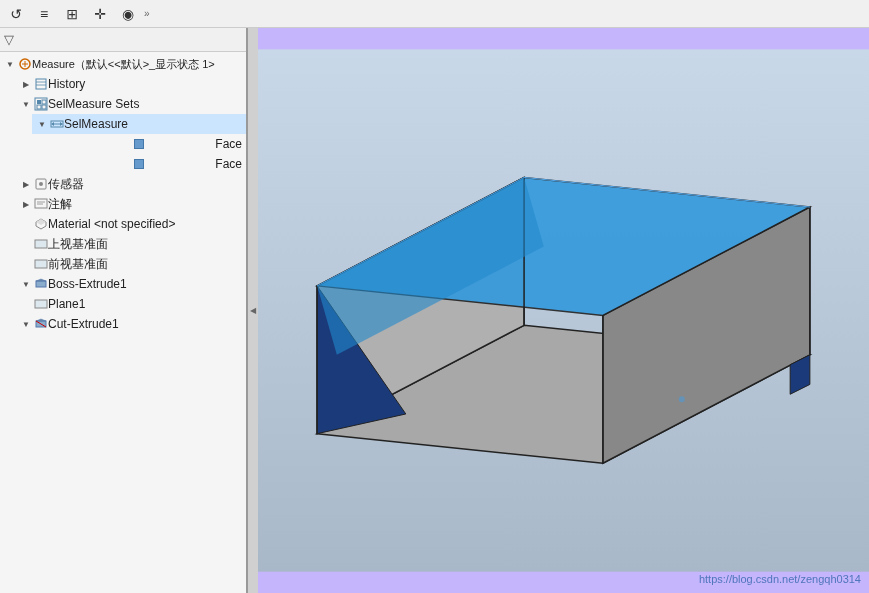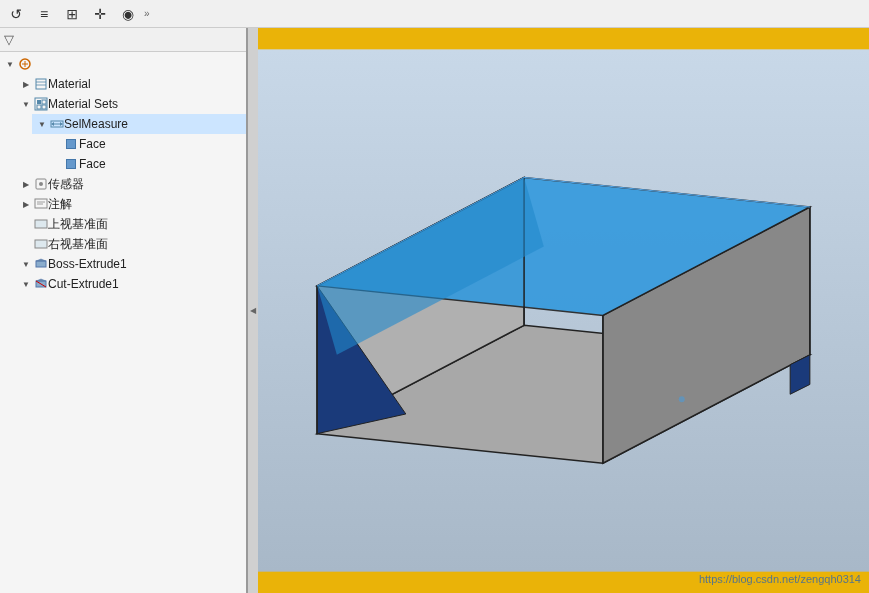--- a/index.html
+++ b/index.html
@@ -73,32 +73,32 @@
     .expand-arrow {
       width: 12px; height: 12px;
       display: inline-flex; align-items: center; justify-content: center;
       margin-right: 2px;
       flex-shrink: 0;
       font-size: 8px;
       color: #555;
     }
     .indent-1 { margin-left: 16px; }
     .indent-2 { margin-left: 32px; }
-    .indent-3 { margin-left: 48px; }
+    .indent-3 { margin-left: 48px; justify-content: space-between; }
 
     .tree-label { font-size: 12px; color: #222; }
 
     
     .tree-item.sel-measure { background: #cce5ff; }
 
     
     .viewport {
       flex: 1;
       position: relative;
-      background: #eab308;
+      background: #c4b5fd;
       overflow: hidden;
     }
 
     
     .viewport svg {
       width: 100%;
       height: 100%;
     }
 
     
@@ -158,42 +158,43 @@
     <div class="tree-area">
 
       <div class="tree-item">
         <span class="expand-arrow">▼</span>
 
         <svg class="small-svg" viewBox="0 0 14 14">
           <circle cx="7" cy="7" r="5" fill="none" stroke="#cc6600" stroke-width="1.5"></circle>
           <line x1="4" y1="7" x2="10" y2="7" stroke="#cc6600" stroke-width="1"></line>
           <line x1="7" y1="4" x2="7" y2="10" stroke="#cc6600" stroke-width="1"></line>
         </svg>
+        <span class="tree-label" style="font-size:11px;">Measure（默认&lt;&lt;默认&gt;_显示状态 1&gt;</span>
       </div>
 
       <div class="tree-item indent-1">
         <span class="expand-arrow">▶</span>
         <svg class="small-svg" viewBox="0 0 14 14">
           <rect x="2" y="2" width="10" height="10" fill="none" stroke="#5588aa" stroke-width="1"></rect>
           <line x1="2" y1="5" x2="12" y2="5" stroke="#5588aa" stroke-width="0.8"></line>
           <line x1="2" y1="8" x2="12" y2="8" stroke="#5588aa" stroke-width="0.8"></line>
         </svg>
-        <span class="tree-label">Material</span>
+        <span class="tree-label">History</span>
       </div>
 
       <div class="tree-item indent-1">
         <span class="expand-arrow">▼</span>
         <svg class="small-svg" viewBox="0 0 14 14">
           <rect x="1" y="1" width="12" height="12" fill="none" stroke="#5588aa" stroke-width="1"></rect>
           <rect x="3" y="3" width="4" height="4" fill="#5588aa"></rect>
           <rect x="8" y="3" width="4" height="4" fill="none" stroke="#5588aa"></rect>
           <rect x="3" y="8" width="4" height="4" fill="none" stroke="#5588aa"></rect>
           <rect x="8" y="8" width="4" height="4" fill="none" stroke="#5588aa"></rect>
         </svg>
-        <span class="tree-label">Material Sets</span>
+        <span class="tree-label">SelMeasure Sets</span>
       </div>
 
       <div class="tree-item indent-2 sel-measure">
         <span class="expand-arrow">▼</span>
         <svg class="small-svg" viewBox="0 0 14 14">
           <rect x="1" y="4" width="12" height="6" fill="none" stroke="#5588aa" stroke-width="1"></rect>
           <line x1="4" y1="7" x2="10" y2="7" stroke="#5588aa" stroke-width="1"></line>
           <polygon points="1,7 4,5 4,9" fill="#5588aa"></polygon>
           <polygon points="13,7 10,5 10,9" fill="#5588aa"></polygon>
         </svg>
@@ -224,51 +225,66 @@
       <div class="tree-item indent-1">
         <span class="expand-arrow">▶</span>
         <svg class="small-svg" viewBox="0 0 14 14">
           <rect x="1" y="2" width="12" height="9" fill="none" stroke="#888" stroke-width="1"></rect>
           <line x1="3" y1="5" x2="11" y2="5" stroke="#888" stroke-width="0.8"></line>
           <line x1="3" y1="7" x2="9" y2="7" stroke="#888" stroke-width="0.8"></line>
         </svg>
         <span class="tree-label">注解</span>
       </div>
 
+      <div class="tree-item indent-1">
+        <span class="expand-arrow" style="visibility:hidden;">▶</span>
+        <svg class="small-svg" viewBox="0 0 14 14">
+          <polygon points="7,2 12,5 12,9 7,12 2,9 2,5" fill="none" stroke="#888" stroke-width="1"></polygon>
+          <polygon points="7,2 12,5 7,8 2,5" fill="#ddd"></polygon>
+        </svg>
+        <span class="tree-label">Material &lt;not specified&gt;</span>
+      </div>
 
 
       <div class="tree-item indent-1">
         <span class="expand-arrow" style="visibility:hidden;">▶</span>
         <svg class="small-svg" viewBox="0 0 14 14">
           <rect x="1" y="3" width="12" height="8" fill="#dde8ee" stroke="#888" stroke-width="1"></rect>
         </svg>
         <span class="tree-label">上视基准面</span>
       </div>
 
       <div class="tree-item indent-1">
         <span class="expand-arrow" style="visibility:hidden;">▶</span>
         <svg class="small-svg" viewBox="0 0 14 14">
           <rect x="1" y="3" width="12" height="8" fill="#dde8ee" stroke="#888" stroke-width="1"></rect>
         </svg>
-        <span class="tree-label">右视基准面</span>
+        <span class="tree-label">前视基准面</span>
       </div>
 
 
       <div class="tree-item indent-1">
         <span class="expand-arrow">▼</span>
         <svg class="small-svg" viewBox="0 0 14 14">
           <rect x="2" y="4" width="10" height="6" fill="#8aaccc" stroke="#5577aa" stroke-width="1"></rect>
           <polygon points="2,4 7,2 12,4" fill="#6688aa" stroke="#5577aa" stroke-width="0.5"></polygon>
         </svg>
         <span class="tree-label">Boss-Extrude1</span>
       </div>
 
 
 
 
+      <div class="tree-item indent-1">
+        <span class="expand-arrow" style="visibility:hidden;">▶</span>
+        <svg class="small-svg" viewBox="0 0 14 14">
+          <rect x="1" y="3" width="12" height="8" fill="#dde8ee" stroke="#888" stroke-width="1"></rect>
+        </svg>
+        <span class="tree-label">Plane1</span>
+      </div>
 
       <div class="tree-item indent-1">
         <span class="expand-arrow">▼</span>
         <svg class="small-svg" viewBox="0 0 14 14">
           <rect x="2" y="4" width="10" height="6" fill="#8aaccc" stroke="#5577aa" stroke-width="1"></rect>
           <polygon points="2,4 7,2 12,4" fill="#6688aa" stroke="#5577aa" stroke-width="0.5"></polygon>
           <line x1="2" y1="4" x2="12" y2="10" stroke="#c00" stroke-width="1"></line>
         </svg>
         <span class="tree-label">Cut-Extrude1</span>
       </div>

